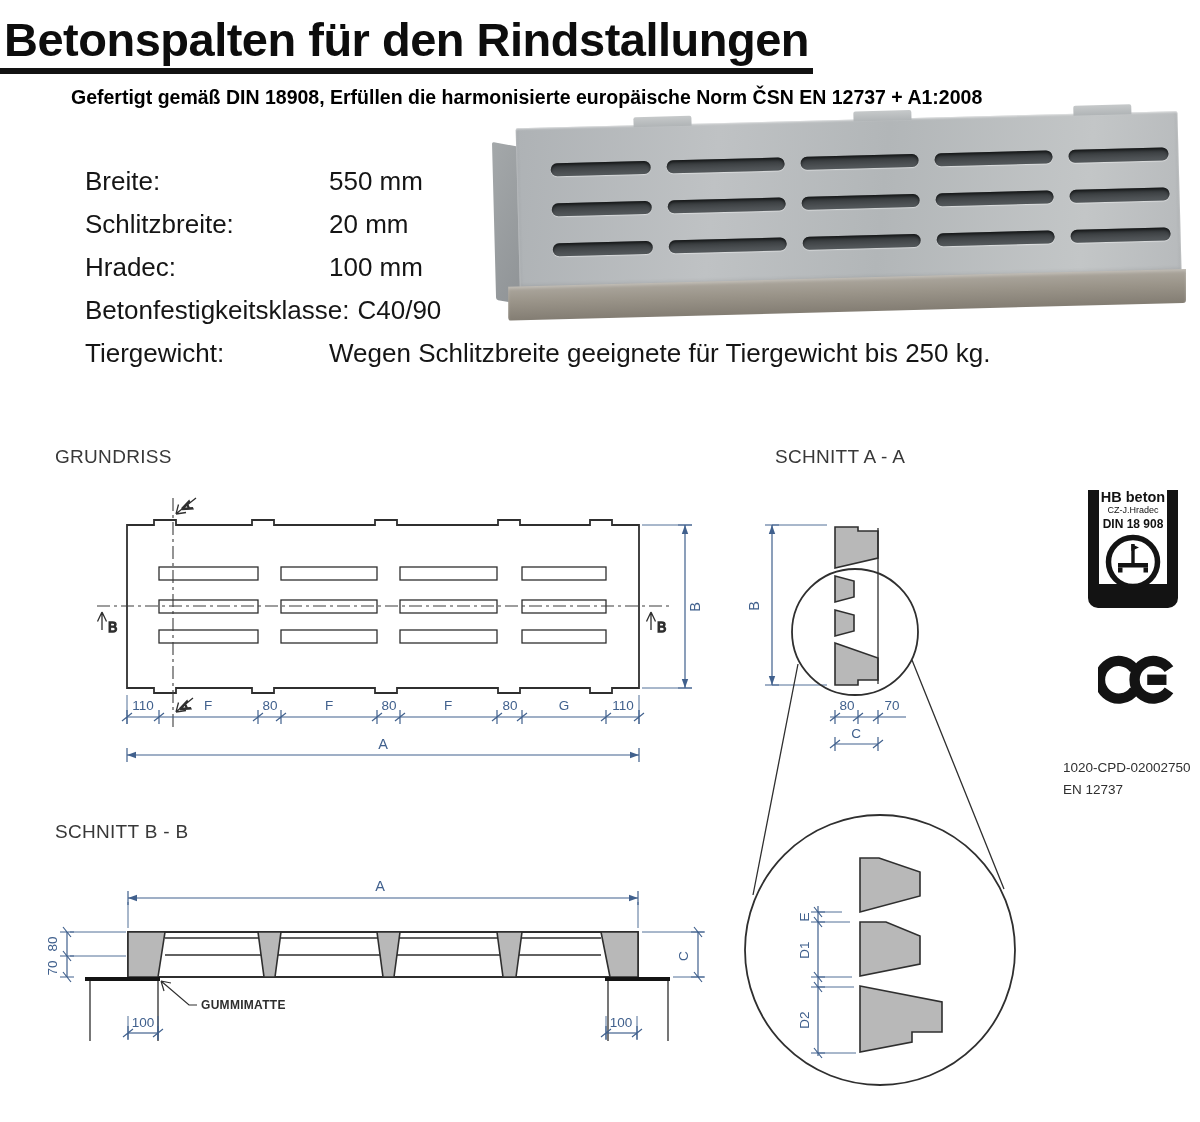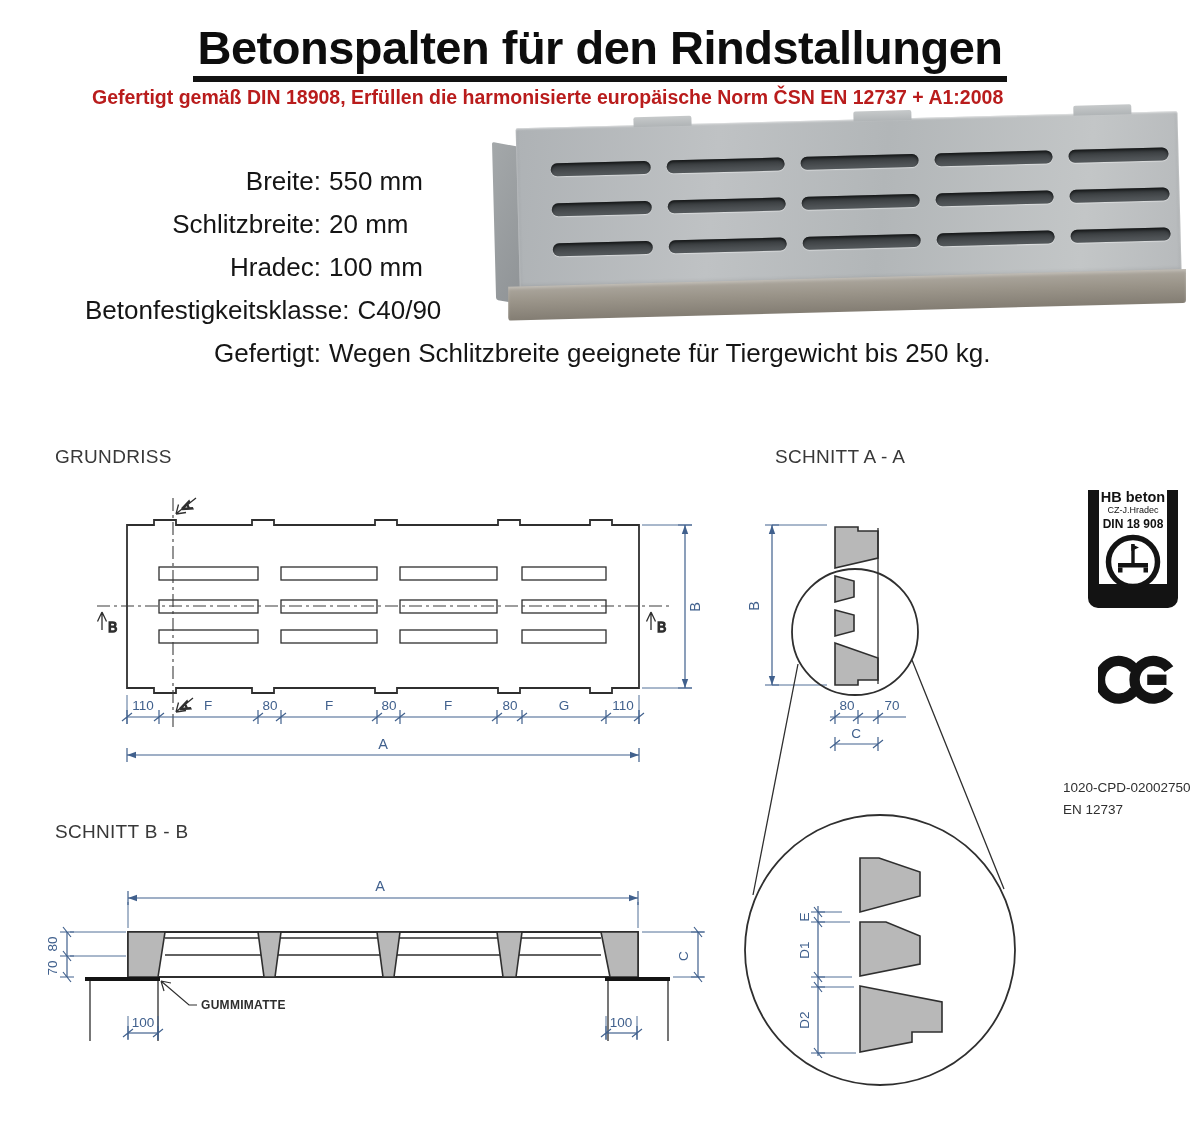--- a/index.html
+++ b/index.html
@@ -4,33 +4,33 @@
 <style>
   :root{
     --dim:#40608d; --line:#2f2f2f; --fill:#b8b8b8; --ink:#1a1a1a;
   }
   html,body{margin:0;padding:0;background:#fff;}
   .page{
     position:relative;width:1200px;height:1122px;background:#ffffff;overflow:hidden;
     font-family:"Liberation Sans",sans-serif;color:var(--ink);
   }
   
-  .title-wrap{position:absolute;top:20px;left:0;width:100%;text-align:center;}
+  .title-wrap{position:absolute;top:12px;left:0;width:100%;}
   .title{
     display:inline-block;margin:0;font-size:47px;font-weight:bold;letter-spacing:-.5px;
     border-bottom:6px solid #121212;padding:0 4px 1px 4px;color:#0d0d0d;
   }
   .subtitle{
-    position:absolute;left:92px;top:86px;font-size:19.5px;font-weight:bold;color:#b91c1c;
+    position:absolute;left:71px;top:86px;font-size:19.5px;font-weight:bold;color:#000000;
     white-space:nowrap;
   }
   
   .specs{position:absolute;left:85px;top:160px;font-size:26px;color:#151515;}
   .spec-row{display:flex;height:43px;align-items:center;white-space:nowrap;}
-  .spec-label{min-width:236px;padding-right:8px;text-align:right;}
+  .spec-label{min-width:236px;padding-right:8px;}
   
   .photo{position:absolute;left:492px;top:114px;width:692px;height:202px;transform:rotate(-1.5deg);}
   .photo .end-face{
     position:absolute;left:2px;top:22px;width:30px;height:158px;
     background:linear-gradient(115deg,#a4a8aa,#8e9295);transform:skewY(12deg);border-radius:2px;
   }
   .photo .top-face{
     position:absolute;left:26px;right:4px;top:6px;height:160px;border-radius:2px;
     background:linear-gradient(97deg,#aeb2b5 0%,#bfc2c4 30%,#b2b6b8 55%,#c3c6c7 85%,#b7babc 100%);
     box-shadow:inset 0 1px 2px rgba(255,255,255,.6), inset 0 -2px 4px rgba(0,0,0,.12);
@@ -68,21 +68,21 @@
   .dimt14{fill:var(--dim);font-size:14.5px;}
   .dt{fill:#383838;font-size:19px;letter-spacing:.3px;}
   .dt14{fill:#2e2e2e;font-size:14px;}
   .mat{stroke:#141414;stroke-width:4;fill:none;}
   .lead{stroke:#2e2e2e;stroke-width:1.2;fill:none;}
   .gmt{fill:#2e2e2e;font-size:12px;font-weight:bold;letter-spacing:.3px;}
   .mid{text-anchor:middle;}
   
   .logo{position:absolute;left:1085px;top:480px;}
   .ce{position:absolute;left:1098px;top:646px;}
-  .cert-text{position:absolute;left:1063px;top:757px;font-size:13.5px;color:#2f2f2f;line-height:1.6;margin-top:20px;}
+  .cert-text{position:absolute;left:1063px;top:757px;font-size:13.5px;color:#2f2f2f;line-height:1.6;}
 </style>
 </head>
 <body>
 
 <div class="page">
 
   <div class="title-wrap">
     <h1 class="title">Betonspalten für den Rindstallungen</h1>
   </div>
   <div class="subtitle">Gefertigt gemäß DIN 18908, Erfüllen die harmonisierte europäische Norm ČSN EN 12737 + A1:2008</div>
@@ -98,21 +98,21 @@
     </div>
     <div class="spec-row">
       <span class="spec-label">Hradec:</span>
       <span class="spec-value">100 mm</span>
     </div>
     <div class="spec-row">
       <span class="spec-label">Betonfestigkeitsklasse:</span>
       <span class="spec-value">C40/90</span>
     </div>
     <div class="spec-row">
-      <span class="spec-label">Gefertigt:</span>
+      <span class="spec-label">Tiergewicht:</span>
       <span class="spec-value">Wegen Schlitzbreite geeignete für Tiergewicht bis 250 kg.</span>
     </div>
   </div>
 
   <div class="photo">
     <div class="end-face"></div>
     <div class="top-face">
       <div class="tab" style="left:118px"></div>
       <div class="tab" style="left:338px"></div>
       <div class="tab" style="left:558px"></div>

